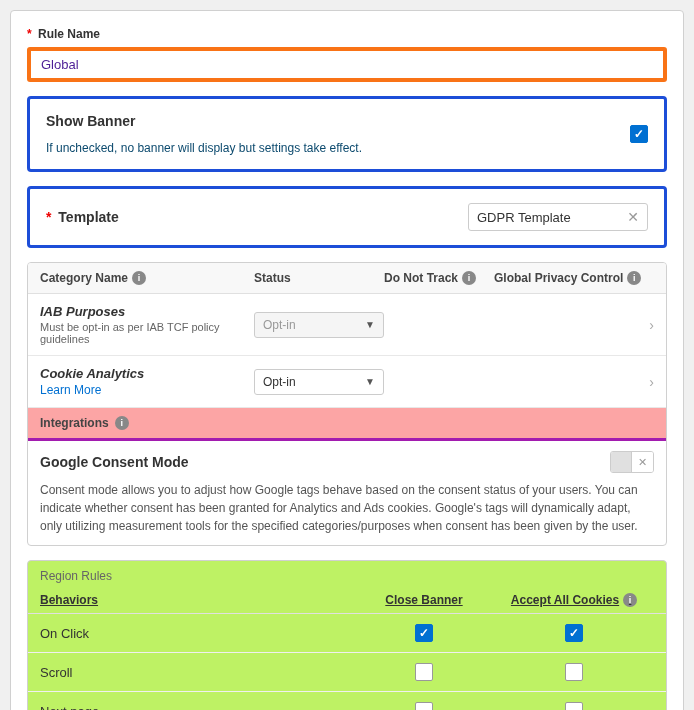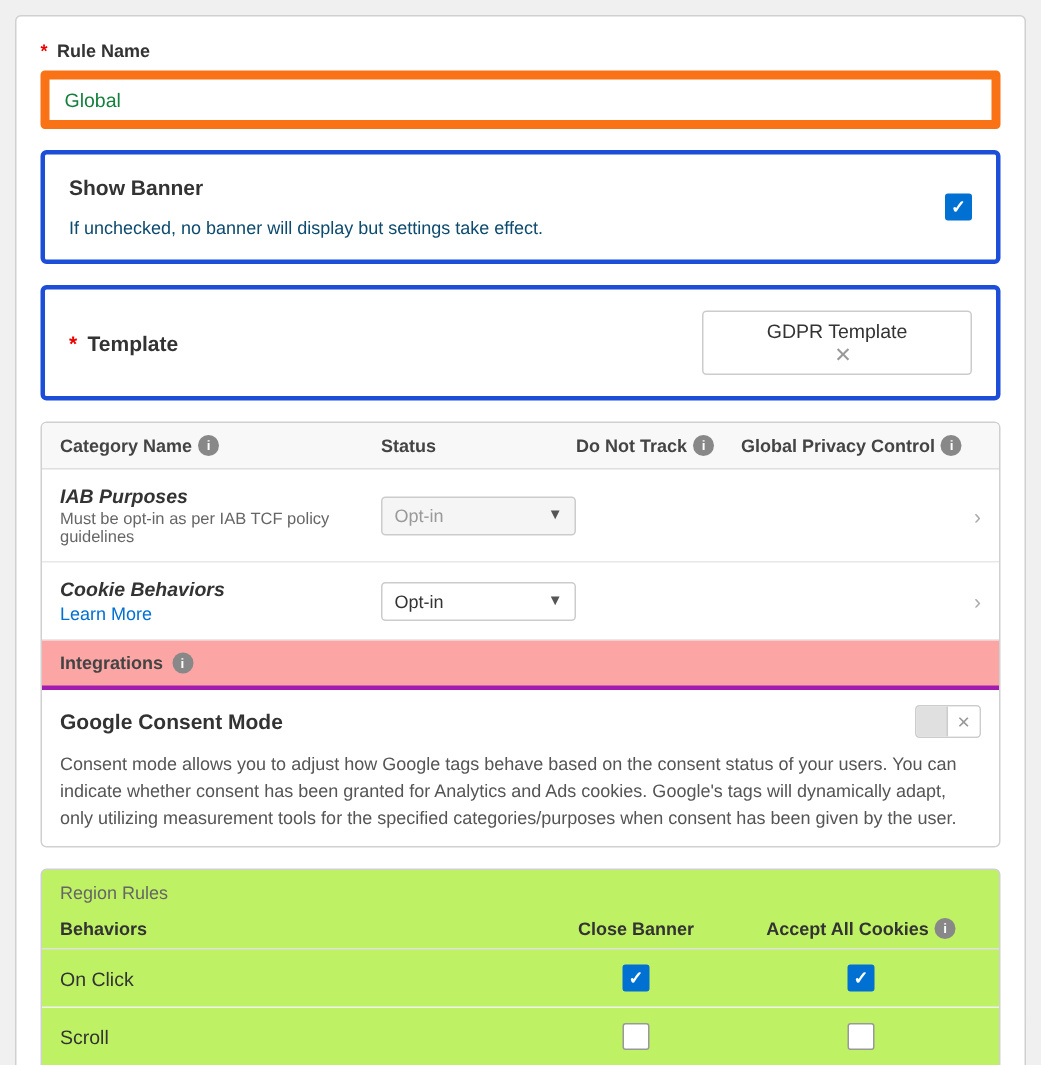--- a/index.html
+++ b/index.html
@@ -29,24 +29,24 @@
       color: #333;
       margin-bottom: 6px;
     }
     .required-star {
       color: #e00;
       margin-right: 3px;
     }
     .text-input {
       width: 100%;
       padding: 6px 10px;
-      border: 6px solid #f97316;
+      border: 4px solid #f97316;
       border-radius: 3px;
       font-size: 13px;
-      color: #15803d;
+      color: #4c1d95;
       outline: none;
     }
     .section-card {
       border: 3px solid #1d4ed8;
       border-radius: 4px;
       padding: 14px 16px;
       margin-top: 14px;
       background: #fff;
     }
     .show-banner-row {
@@ -103,21 +103,20 @@
     }
     .template-select {
       display: flex;
       align-items: center;
       border: 1px solid #ccc;
       border-radius: 3px;
       padding: 5px 8px;
       min-width: 180px;
       justify-content: space-between;
       cursor: pointer;
-      flex-direction: column;
     }
     .template-select-text {
       font-size: 13px;
       color: #333;
     }
     .clear-icon {
       color: #999;
       font-size: 14px;
       cursor: pointer;
       margin-left: 8px;
@@ -296,20 +295,21 @@
       align-items: center;
       border-bottom: 1px solid #e0e0e0;
     }
     .behaviors-header-cell {
       font-size: 12px;
       font-weight: 700;
       color: #333;
       display: flex;
       align-items: center;
       gap: 4px;
+      text-decoration: underline;
     }
     .behaviors-header-cell.center {
       justify-content: center;
     }
     .behavior-row {
       display: grid;
       grid-template-columns: 1fr 140px 160px;
       padding: 10px 12px;
       align-items: center;
       border-bottom: 1px solid #f0f0f0;
@@ -399,21 +399,21 @@
           </div>
         </div>
         <div></div>
         <div style="display:flex;align-items:center;justify-content:flex-end;">
           <span class="arrow-right">›</span>
         </div>
       </div>
 
       <div class="table-row">
         <div class="iab-cell">
-          <div class="row-title">Cookie Behaviors</div>
+          <div class="row-title">Cookie Analytics</div>
           <a class="row-link">Learn More</a>
         </div>
         <div>
           <div class="select-dropdown">
             <span class="select-text">Opt-in</span>
             <span class="chevron">▼</span>
           </div>
         </div>
         <div></div>
         <div style="display:flex;align-items:center;justify-content:flex-end;">

